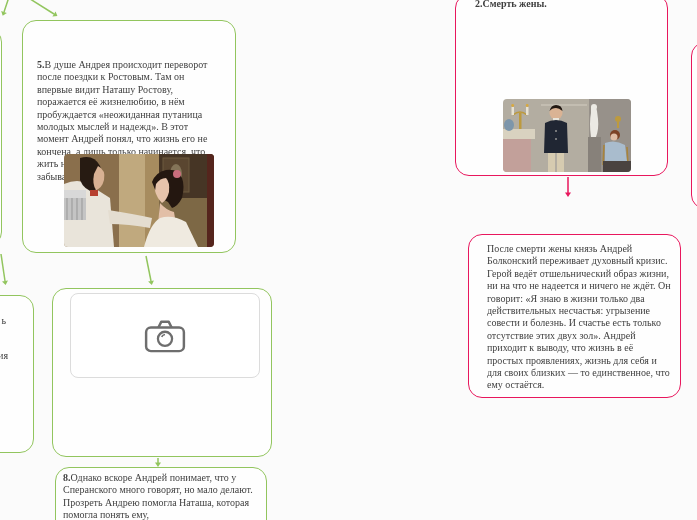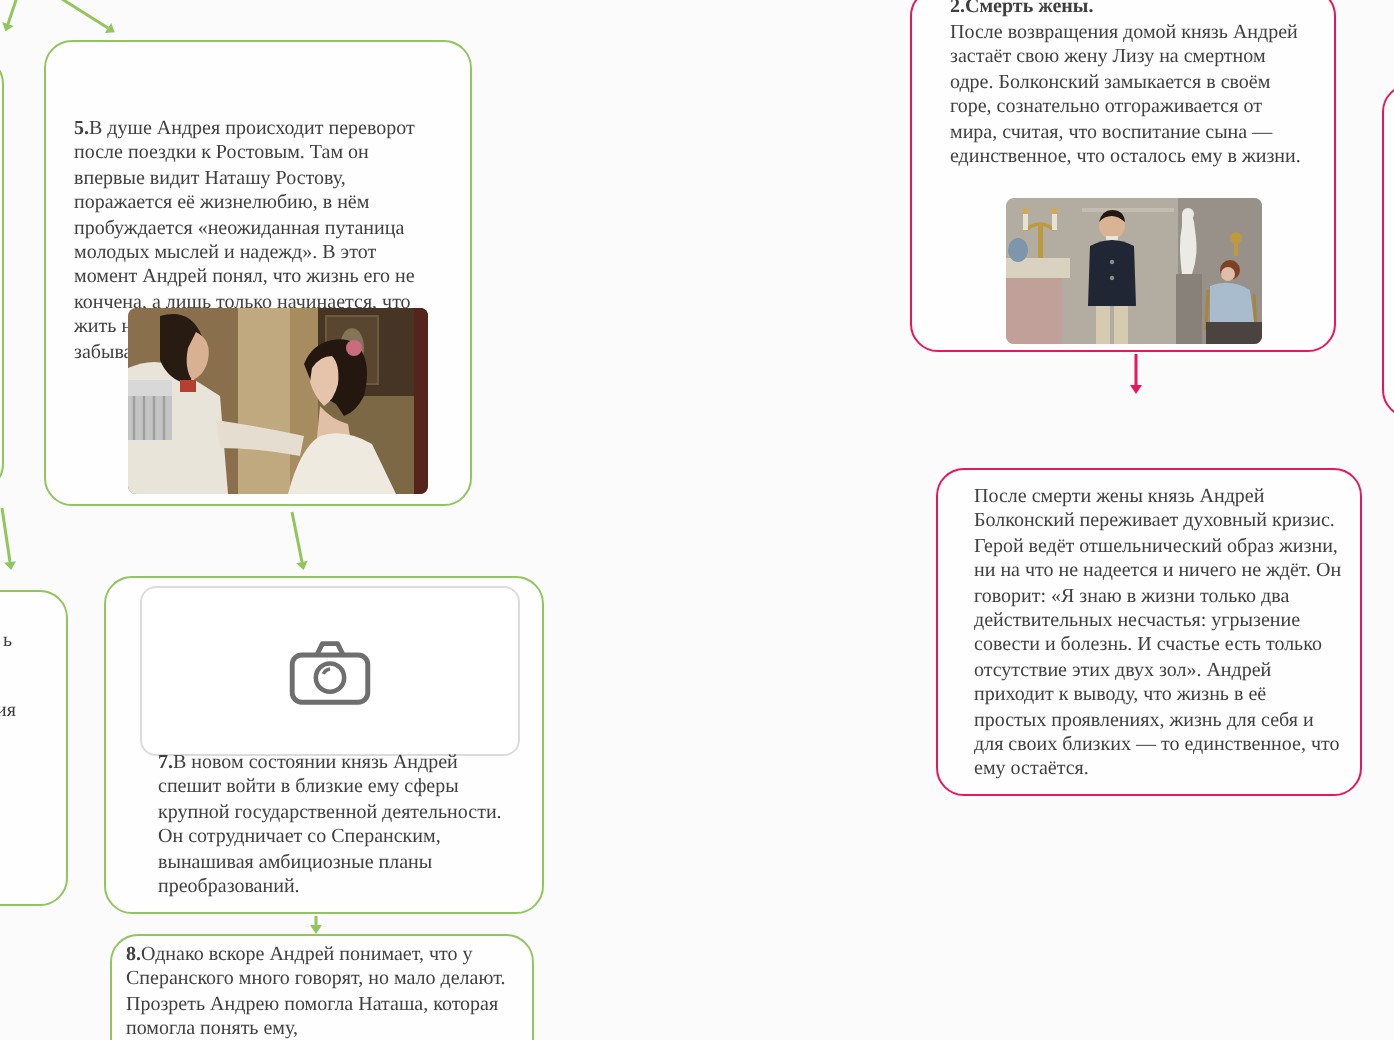--- a/index.html
+++ b/index.html
@@ -116,30 +116,28 @@
 
   <div class="node green" id="node7">
     <div class="placeholder">
       <svg class="cam" width="42" height="34" viewBox="0 0 44 36">
         <rect x="2" y="9" width="40" height="25" rx="5" fill="none" stroke="currentColor" stroke-width="2.6"></rect>
         <path d="M15 9 L18 3 L26 3 L29 9" fill="none" stroke="currentColor" stroke-width="2.6" stroke-linejoin="round"></path>
         <circle cx="22" cy="21" r="7.5" fill="none" stroke="currentColor" stroke-width="2.4"></circle>
         <path d="M18.5 19 a4.5 4.5 0 0 1 3.5-2.6" fill="none" stroke="currentColor" stroke-width="1.8"></path>
       </svg>
     </div>
-    <p><span class="num">7.</span><span>В новом состоянии князь Андрей спешит войти в близкие ему сферы крупной государственной деятельности. Он сотрудничает со Сперанским, вынашивая амбициозные планы преобразований.</span></p>
   </div>
 
   <div class="node green" id="node8">
     <p><span class="num">8.</span><span>Однако вскоре Андрей понимает, что у Сперанского много говорят, но мало делают. Прозреть Андрею помогла Наташа, которая помогла понять ему,</span></p>
   </div>
 
   <div class="node pink" id="node2">
     <p class="title">2.Смерть жены.</p>
-    <p class="body">После возвращения домой князь Андрей застаёт свою жену Лизу на смертном одре. Болконский замыкается в своём горе, сознательно отгораживается от мира, считая, что воспитание сына — единственное, что осталось ему в жизни.</p>
     <div class="photo" id="photo-b">
       <svg width="128" height="73" viewBox="0 0 128 73">
         <rect width="128" height="73" fill="#b3ada1"></rect>
         <rect x="86" width="42" height="73" fill="#97918a"></rect>
         <line x1="38" y1="6" x2="84" y2="6" stroke="#c3bdb1" stroke-width="2"></line>
         <rect x="0" y="30" width="32" height="10" fill="#d9d2c0"></rect>
         <rect x="0" y="40" width="28" height="33" fill="#c2a09a"></rect>
         <ellipse cx="6" cy="26" rx="5" ry="6" fill="#7d96ab"></ellipse>
         <path d="M10,16 Q17,10 24,16" stroke="#bd9a3e" fill="none" stroke-width="1.6"></path>
         <rect x="16" y="14" width="2.5" height="16" fill="#bd9a3e"></rect>

